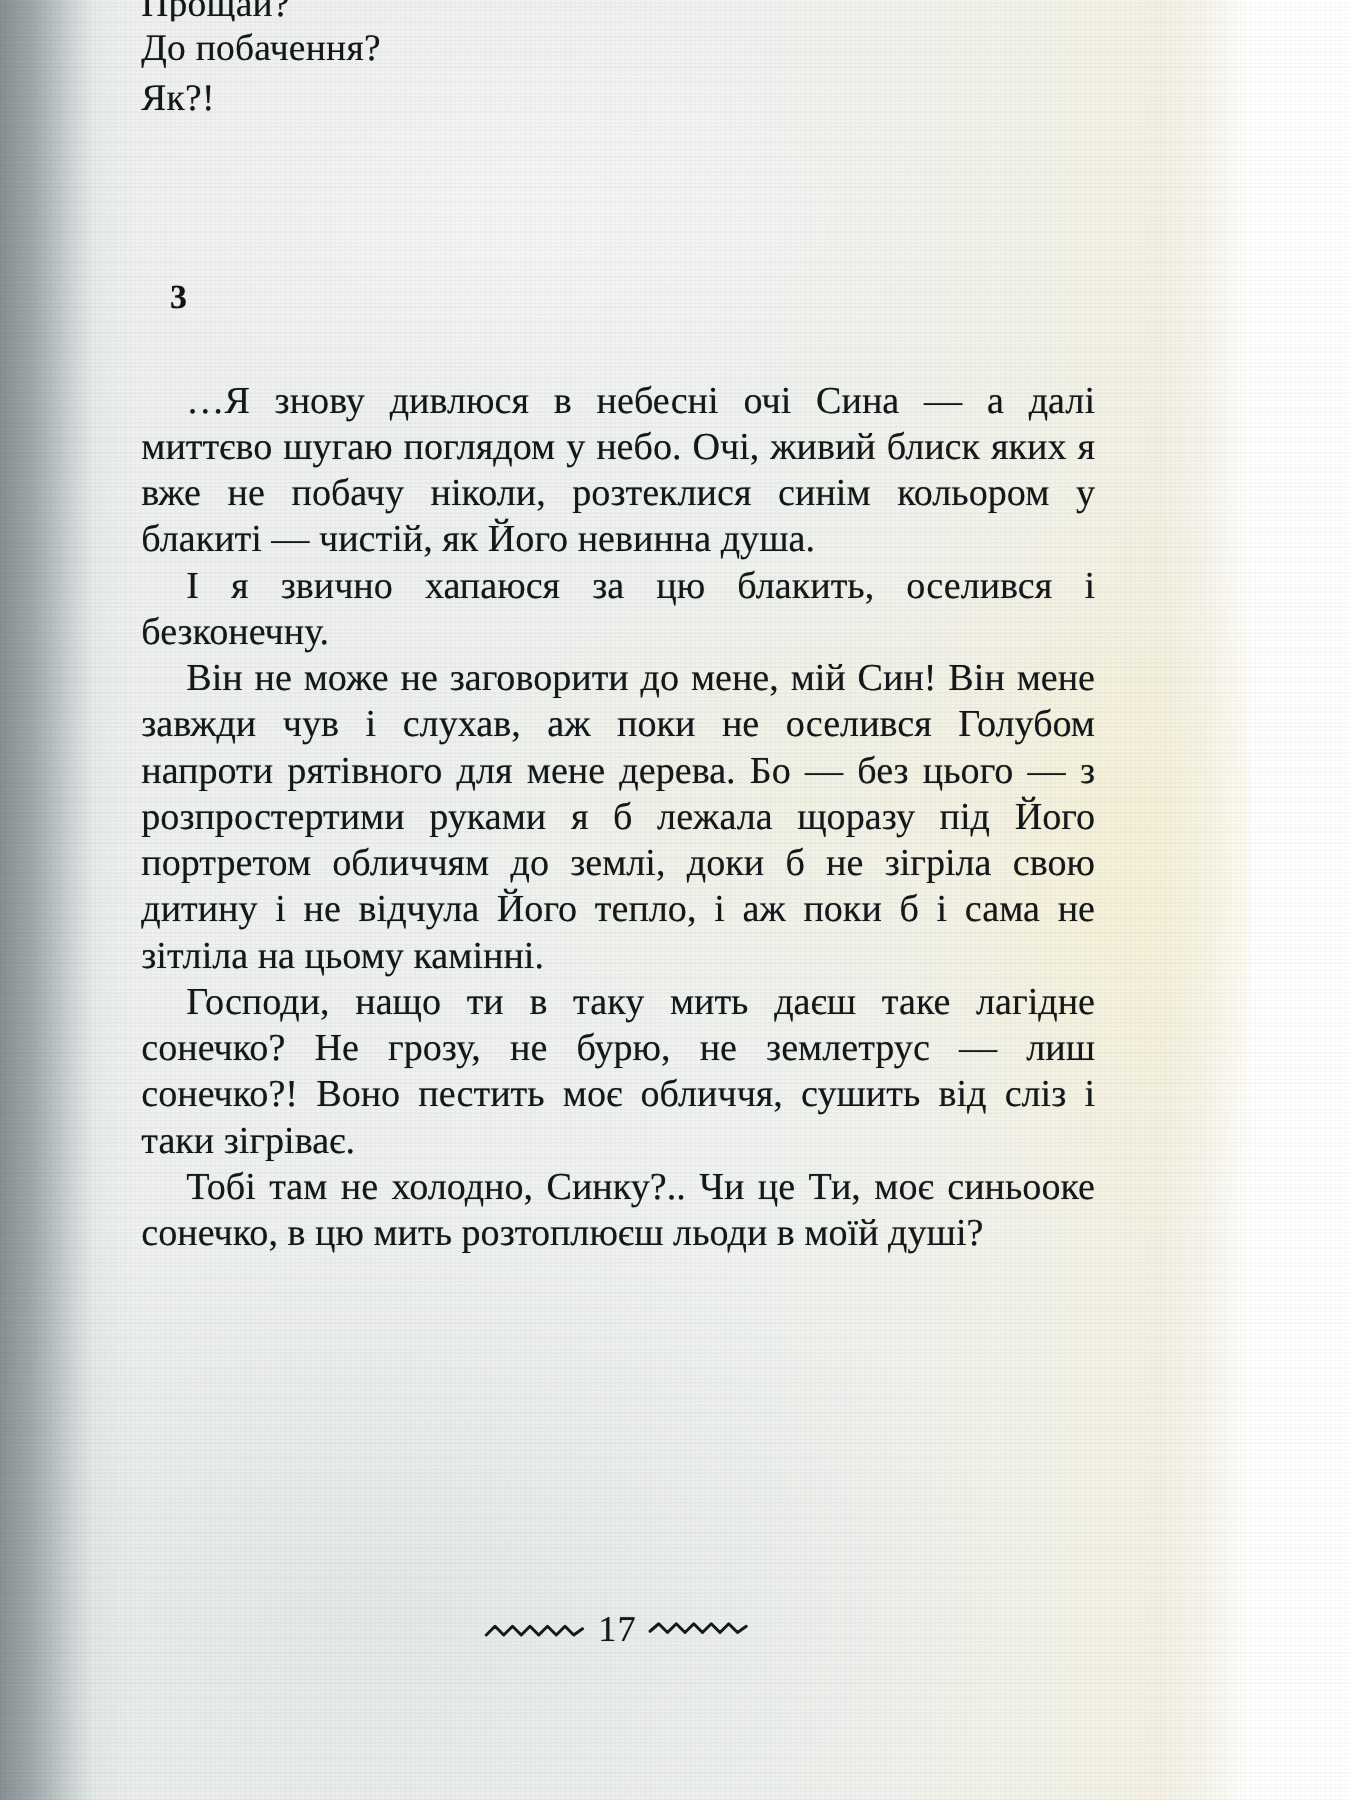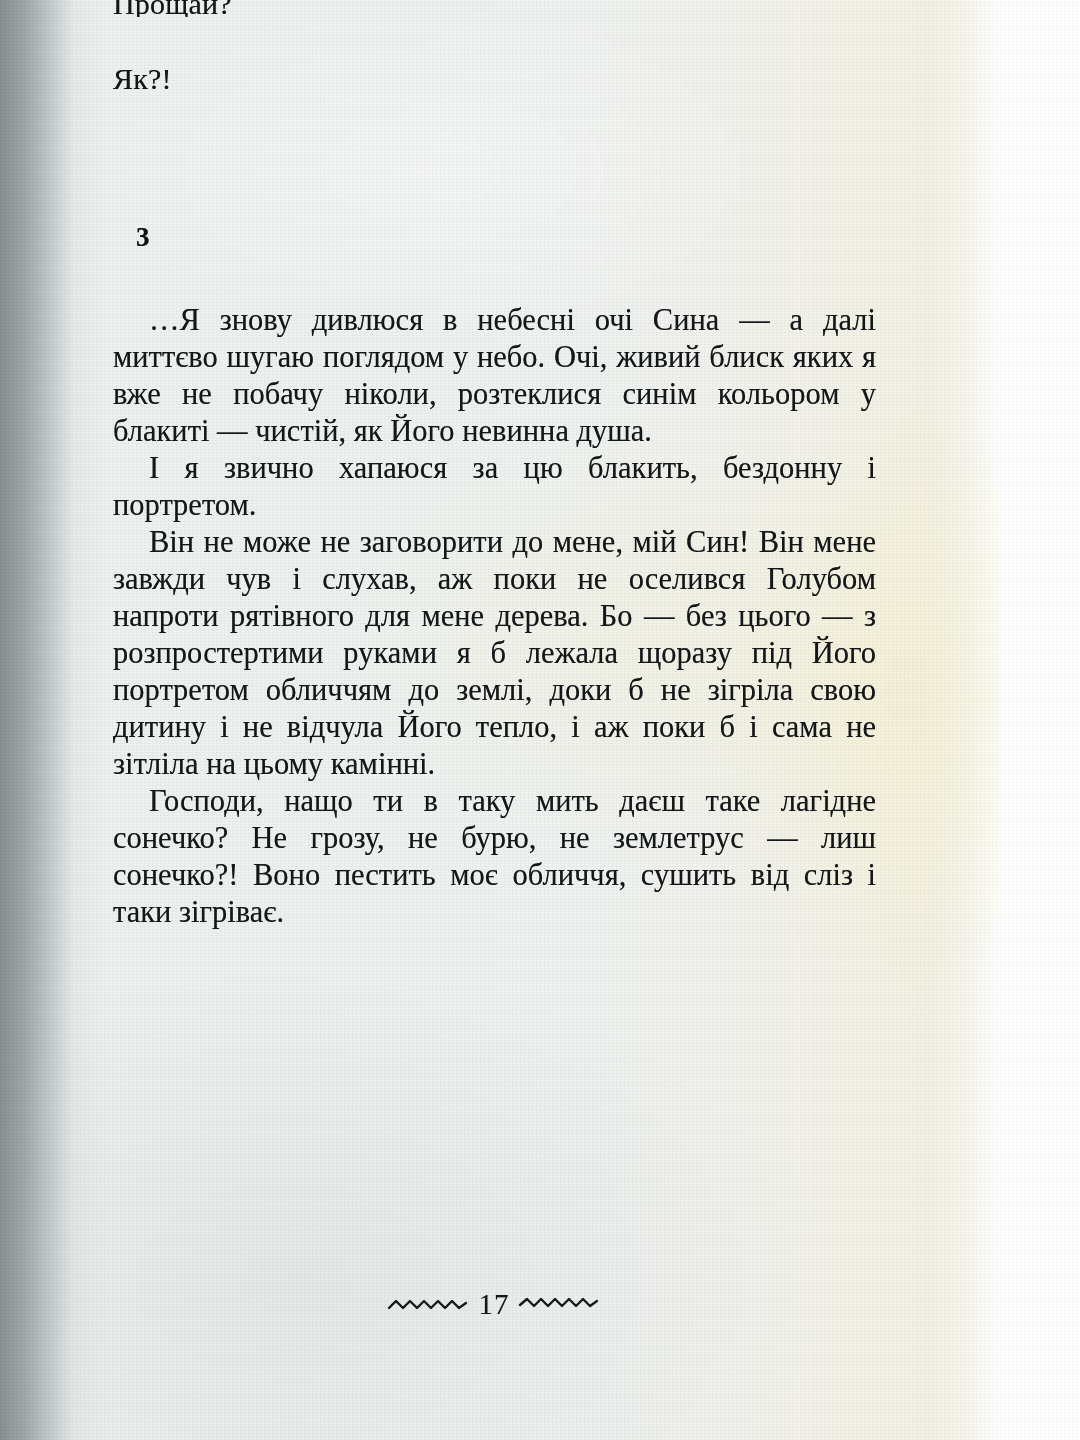--- a/index.html
+++ b/index.html
@@ -151,29 +151,31 @@
 <body>
 
 <div id="page">
 
   <div class="paper"></div>
   <div class="paper-texture"></div>
   <div class="edge-shadow"></div>
   <div class="right-white"></div>
 
   <div class="line-cut inked" id="cut-line-0">Прощай?</div>
+  <div class="line-cut inked" id="cut-line-1">До побачення?</div>
   <div class="line-cut inked" id="cut-line-2">Як?!</div>
 
   <div class="section-number inked">3</div>
 
   <div class="body-text inked">
     <p>…Я знову дивлюся в небесні очі Сина — а далі миттєво шугаю поглядом у небо. Очі, живий блиск яких я вже не побачу ніколи, розтеклися синім кольором у блакиті — чистій, як Його невинна душа.</p>
-    <p>І я звично хапаюся за цю блакить, бездонну і портретом.</p>
+    <p>І я звично хапаюся за цю блакить, оселився і безконечну.</p>
     <p>Він не може не заговорити до мене, мій Син! Він мене завжди чув і слухав, аж поки не оселився Голубом напроти рятівного для мене дерева. Бо — без цього — з розпростертими руками я б лежала щоразу під Його портретом обличчям до землі, доки б не зігріла свою дитину і не відчула Його тепло, і аж поки б і сама не зітліла на цьому камінні.</p>
     <p>Господи, нащо ти в таку мить даєш таке лагідне сонечко? Не грозу, не бурю, не землетрус — лиш сонечко?! Воно пестить моє обличчя, сушить від сліз і таки зігріває.</p>
+    <p>Тобі там не холодно, Синку?.. Чи це Ти, моє синьооке сонечко, в цю мить розтоплюєш льоди в моїй душі?</p>
   </div>
 
   <div class="footer">
     <svg class="ornament" width="84" height="22" viewBox="0 0 84 22">
       <path d="M2 14 L9 7 L16 14 L23 7 L30 14 L37 7 L44 14 L51 7 L58 14 L65 7 L72 14 L79 9" fill="none" stroke="#17191b" stroke-width="2.4" stroke-linecap="round" stroke-linejoin="round"></path>
     </svg>
     <span class="folio inked">17</span>
     <svg class="ornament" width="84" height="22" viewBox="0 0 84 22">
       <path d="M2 11 L9 5 L16 12 L23 5 L30 12 L37 5 L44 12 L51 5 L58 12 L65 5 L72 12 L79 7" fill="none" stroke="#17191b" stroke-width="2.4" stroke-linecap="round" stroke-linejoin="round"></path>
     </svg>

